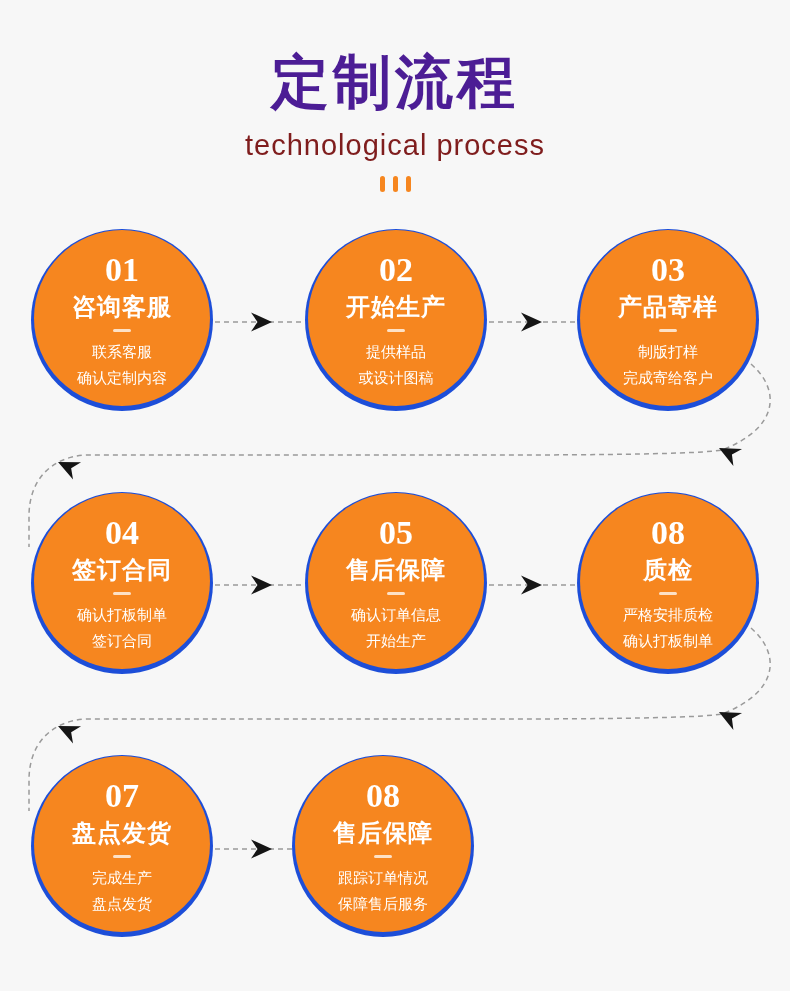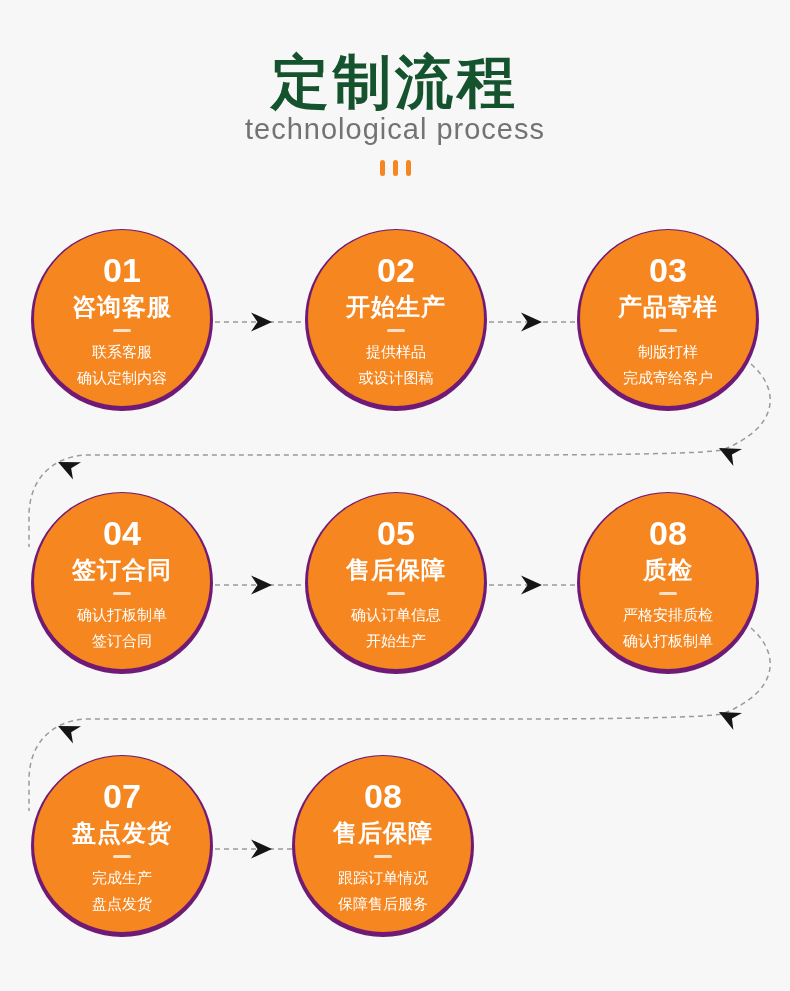--- a/index.html
+++ b/index.html
@@ -8,39 +8,40 @@
     background:#f7f7f7;
     font-family:"Liberation Sans","DejaVu Sans",sans-serif;
     position:relative;overflow:hidden;
   }
   .stage{position:absolute;inset:0;width:790px;height:991px;}
 
   
   .header{position:absolute;top:0;left:0;width:790px;text-align:center;}
   .main-title{
     margin-top:52px;
-    font-size:58px;font-weight:900;color:#14532d;
+    font-size:58px;font-weight:900;color:#4c1d95;
     letter-spacing:4px;line-height:1.05;
   }
   .sub-title{
-    margin-top:2px;
-    font-size:29px;color:#737373;letter-spacing:1px;line-height:1;
+    margin-top:18px;
+    font-size:29px;color:#7f1d1d;letter-spacing:1px;line-height:1;
   }
   .deco-bars{margin-top:16px;display:flex;justify-content:center;gap:8px;}
   .deco-bars i{display:block;width:5px;height:16px;border-radius:3px;background:#f6861f;}
 
   
   .connectors{position:absolute;top:0;left:0;width:790px;height:991px;}
   .dash-line{fill:none;stroke:#9a9a9a;stroke-width:1.5;stroke-dasharray:5 4;}
   .arrow-head{fill:#151515;stroke:none;}
 
   
   .circle{
     position:absolute;width:182px;height:182px;border-radius:50%;
-    background:#701a75;
+    background:#1d4ed8;
+    font-family:Liberation Serif, serif;
   }
   .circle::before{
     content:"";position:absolute;left:3px;top:1px;width:176px;height:176px;
     border-radius:50%;background:#f6861f;
   }
   .circle-face{
     position:relative;z-index:1;width:100%;height:100%;
     display:flex;flex-direction:column;align-items:center;justify-content:center;
     color:#ffffff;text-align:center;padding-top:4px;box-sizing:border-box;
   }

